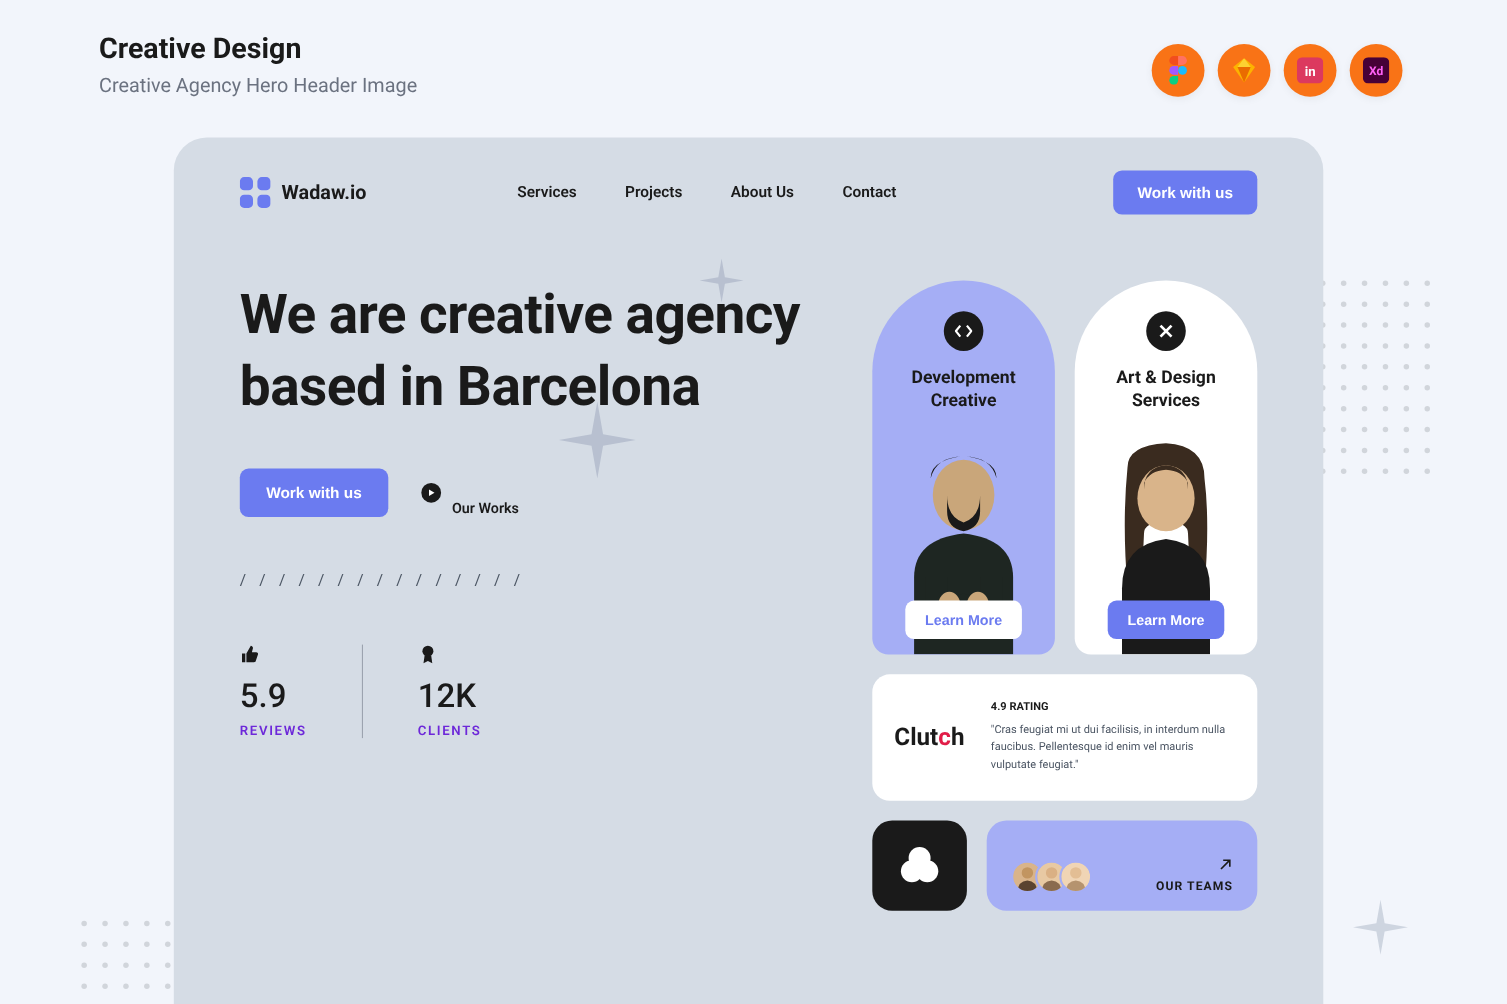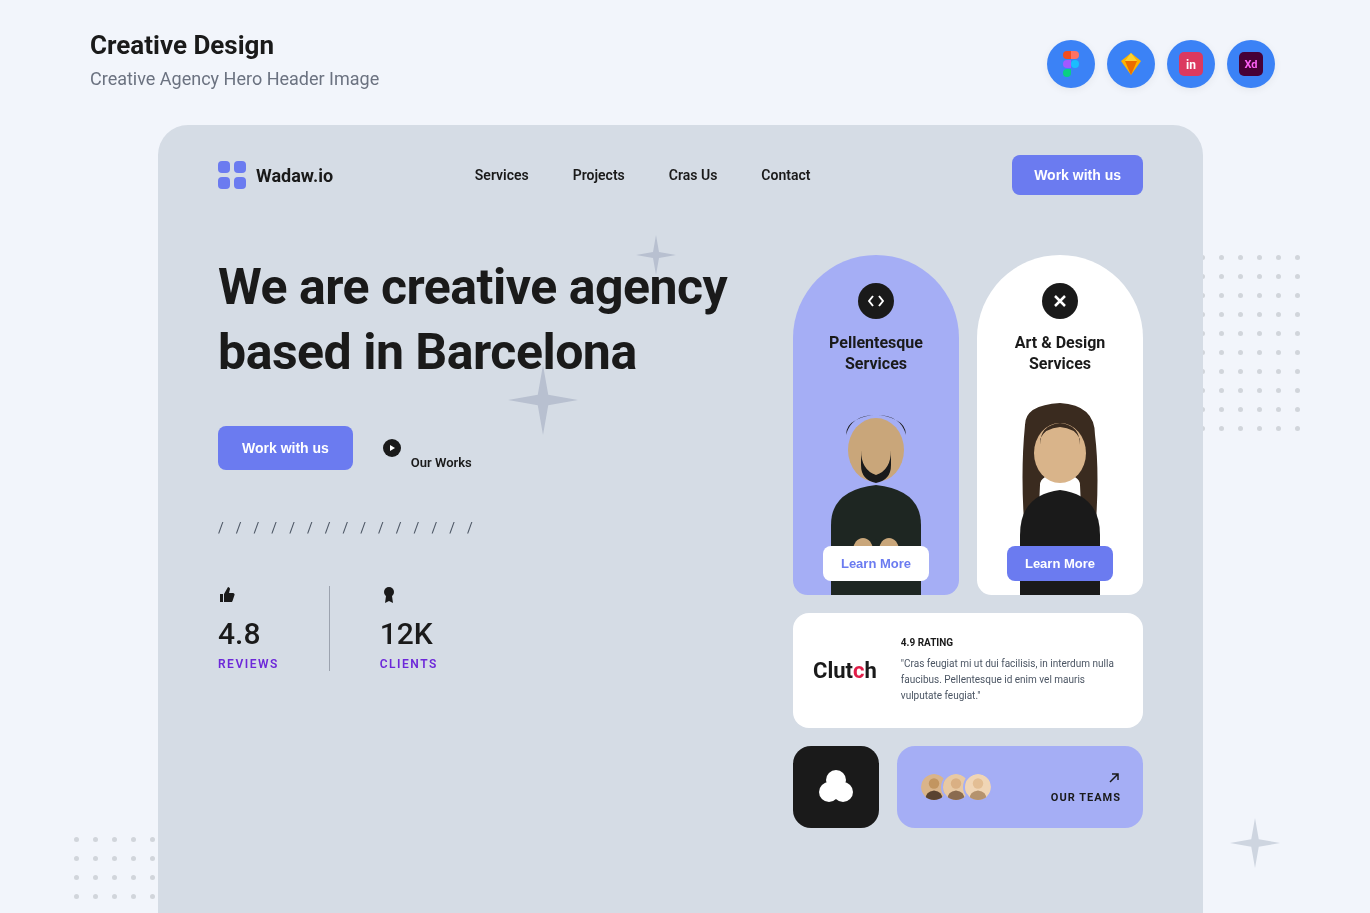--- a/index.html
+++ b/index.html
@@ -34,21 +34,21 @@
     .tool-badges {
       position: absolute;
       top: 40px;
       right: 95px;
       display: flex;
       gap: 12px;
     }
     .tool-badge {
       width: 48px;
       height: 48px;
-      background: #3b82f6;
+      background: #f97316;
       border-radius: 50%;
       display: flex;
       align-items: center;
       justify-content: center;
       box-shadow: 0 2px 8px rgba(0,0,0,0.06);
     }
     .dot-pattern {
       position: absolute;
       display: grid;
       grid-template-columns: repeat(6, 1fr);
@@ -337,21 +337,21 @@
       align-items: center;
       justify-content: center;
     }
     .teams-card {
       flex: 1;
       background: #A5AEF5;
       border-radius: 18px;
       padding: 16px 22px;
       display: flex;
       justify-content: space-between;
-      align-items: center;
+      align-items: flex-end;
     }
     .avatars {
       display: flex;
     }
     .avatar {
       width: 30px;
       height: 30px;
       border-radius: 50%;
       border: 2px solid #A5AEF5;
       margin-left: -8px;
@@ -534,21 +534,21 @@
         <rect x="0" y="0" width="12" height="12" rx="4" fill="#6B7BF0"></rect>
         <rect x="16" y="0" width="12" height="12" rx="4" fill="#6B7BF0"></rect>
         <rect x="0" y="16" width="12" height="12" rx="4" fill="#6B7BF0"></rect>
         <rect x="16" y="16" width="12" height="12" rx="4" fill="#6B7BF0"></rect>
       </svg>
       <span class="logo-text">Wadaw.io</span>
     </div>
     <div class="nav-links">
       <span class="nav-link">Services</span>
       <span class="nav-link">Projects</span>
-      <span class="nav-link">Cras Us</span>
+      <span class="nav-link">About Us</span>
       <span class="nav-link">Contact</span>
     </div>
     <button class="cta-button">Work with us</button>
   </div>
 
   <div class="hero-content">
     <div class="hero-left">
       <svg class="sparkle one" viewBox="0 0 40 40">
         <path d="M20 0 L23 17 L40 20 L23 23 L20 40 L17 23 L0 20 L17 17 Z" fill="currentColor"></path>
       </svg>
@@ -582,21 +582,21 @@
           <span>/</span>
           <span>/</span>
           <span>/</span>
           <span>/</span>
         </div>
       <div class="stats">
         <div class="stat">
           <svg class="stat-icon" width="18" height="18" viewBox="0 0 18 18">
               <path d="M2 8h3v8H2V8zm4 8V8l4-7c1 0 2 1 2 2l-1 4h4c1 0 2 1 1.5 2l-2 6c-.3 1-1 1-1.5 1H6z" fill="#1a1a1a"></path>
             </svg>
-          <div class="stat-value">4.8</div>
+          <div class="stat-value">5.9</div>
           <div class="stat-label">REVIEWS</div>
         </div>
         <div class="stat">
           <svg class="stat-icon" width="18" height="18" viewBox="0 0 18 18">
               <circle cx="9" cy="6" r="5" fill="#1a1a1a"></circle>
               <path d="M6 10l-1 7 4-2 4 2-1-7" fill="#1a1a1a"></path>
             </svg>
           <div class="stat-value">12K</div>
           <div class="stat-label">CLIENTS</div>
         </div>
@@ -604,21 +604,21 @@
     </div>
 
     <div class="hero-right">
       <div class="service-cards">
         <div class="service-card dev">
           <div class="service-icon">
             <svg width="16" height="12" viewBox="0 0 16 12">
                 <path d="M5 1L1 6l4 5M11 1l4 5-4 5" stroke="#fff" stroke-width="2" fill="none"></path>
               </svg>
           </div>
-          <div class="service-title">Pellentesque Services</div>
+          <div class="service-title">Development Creative</div>
           <svg class="person-img" viewBox="0 0 150 200">
             <ellipse cx="75" cy="55" rx="28" ry="32" fill="#c9a67a"></ellipse>
             <path d="M45 40 Q50 20 75 20 Q100 20 105 40 Q105 30 95 25 Q75 15 55 25 Q45 30 45 40" fill="#1a1a1a"></path>
             <path d="M60 55 Q60 75 75 80 Q90 75 90 55 L90 70 Q90 85 75 88 Q60 85 60 70 Z" fill="#1a1a1a"></path>
             <path d="M30 200 L30 130 Q30 95 75 90 Q120 95 120 130 L120 200 Z" fill="#1e2622"></path>
             <path d="M50 130 L50 160 L75 155 L100 160 L100 130" stroke="#1e2622" stroke-width="20" fill="none"></path>
             <ellipse cx="62" cy="155" rx="10" ry="12" fill="#c9a67a"></ellipse>
             <ellipse cx="88" cy="155" rx="10" ry="12" fill="#c9a67a"></ellipse>
           </svg>
           <button class="learn-more light">Learn More</button>

